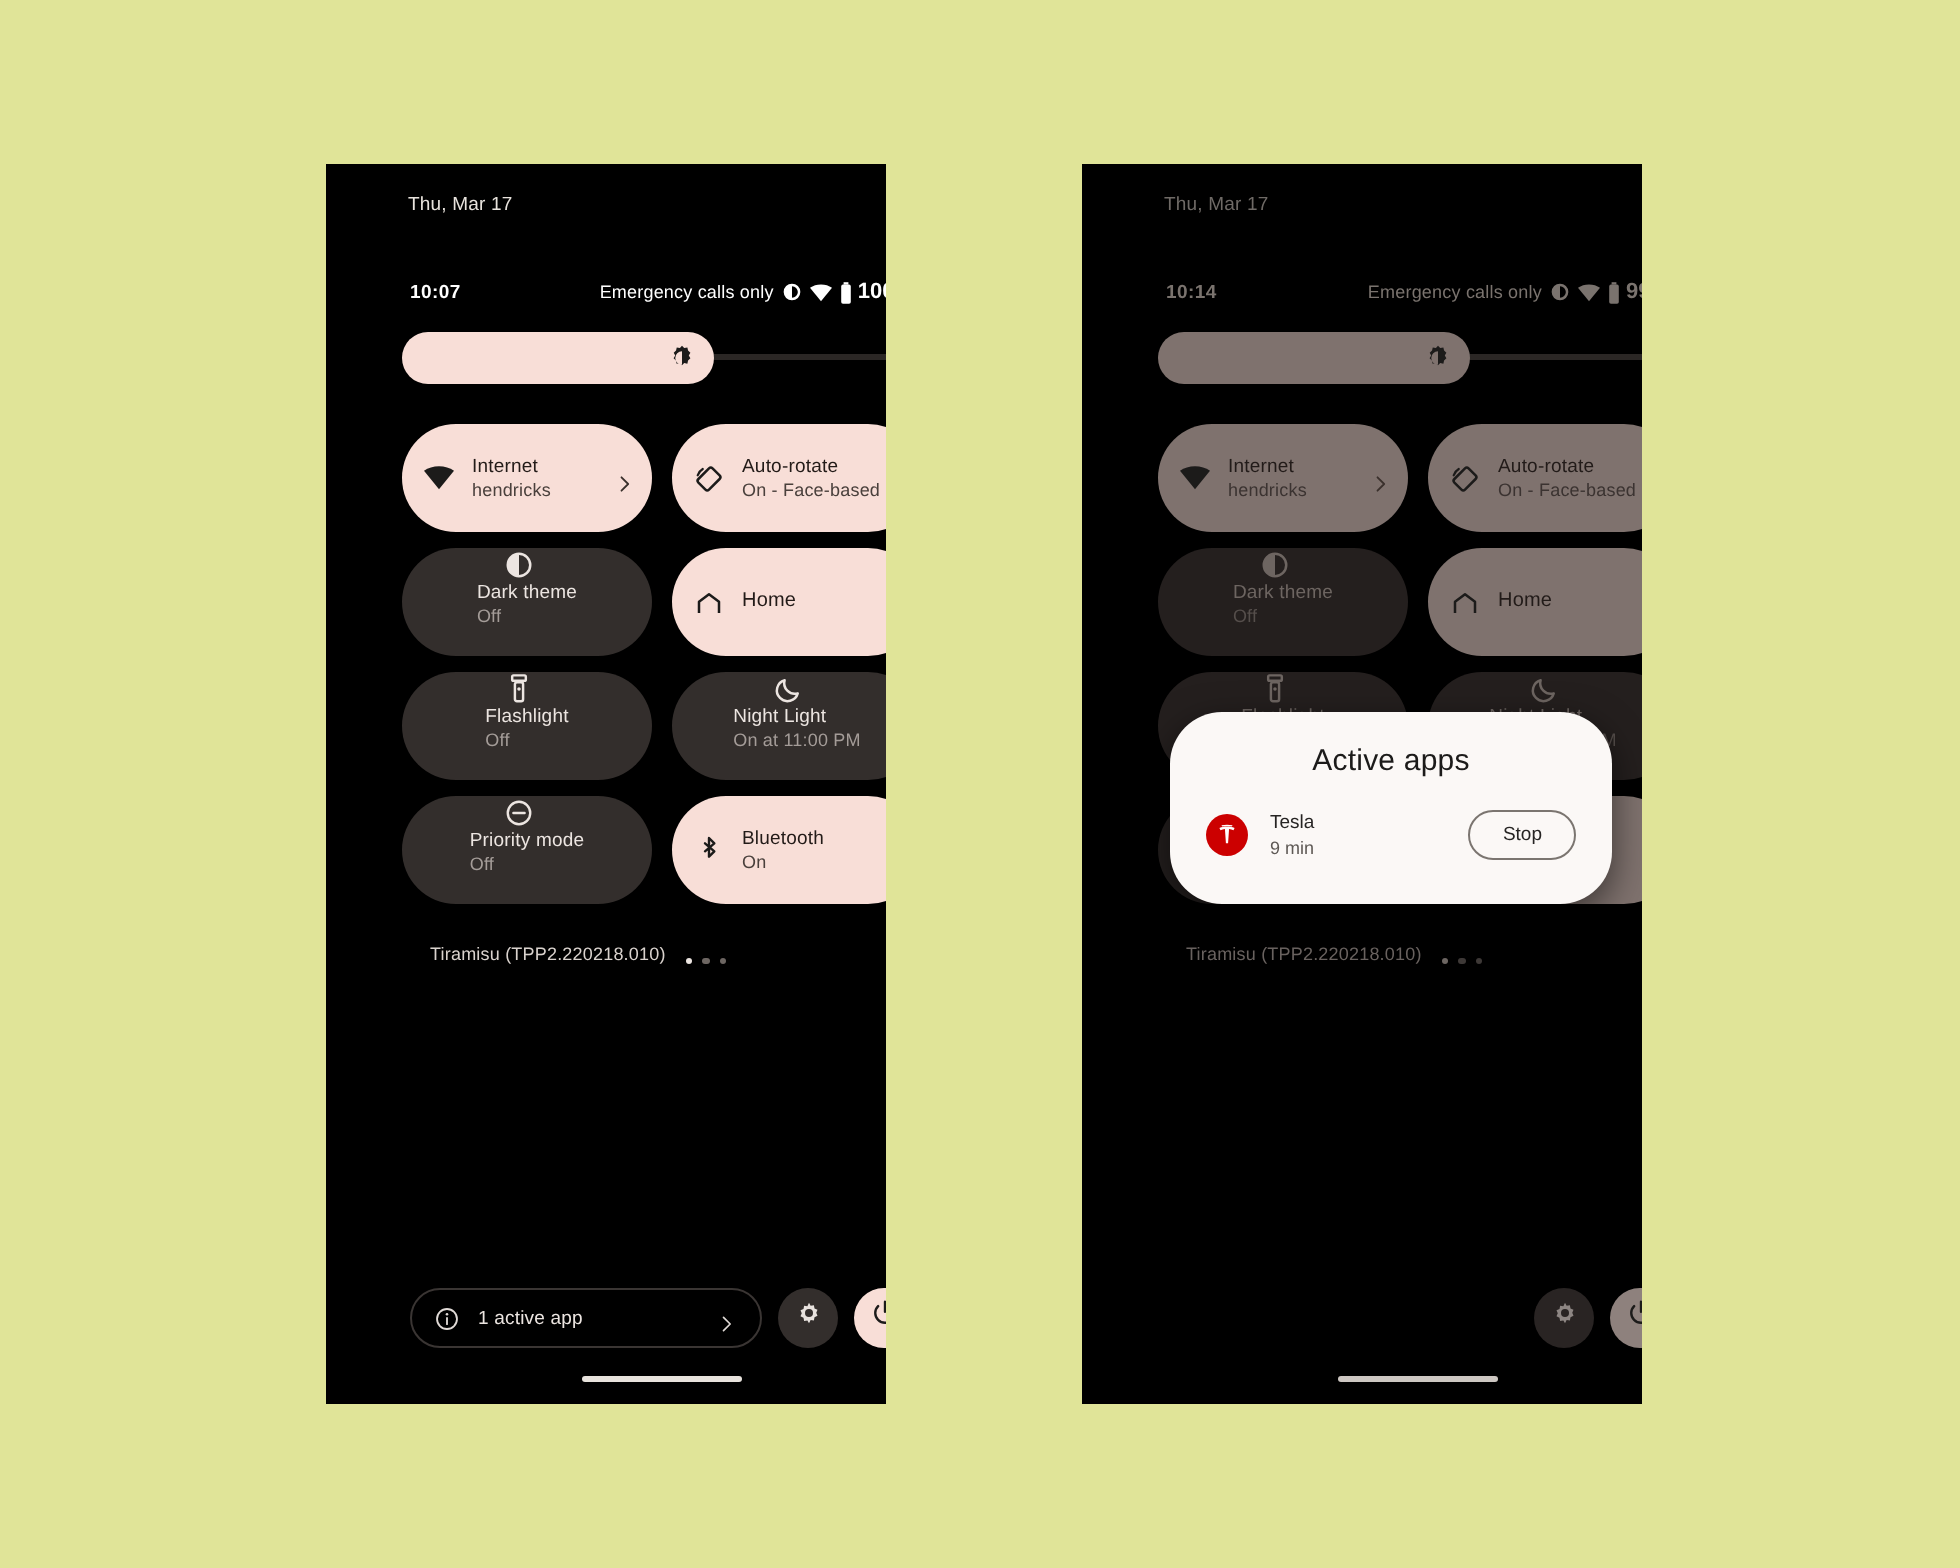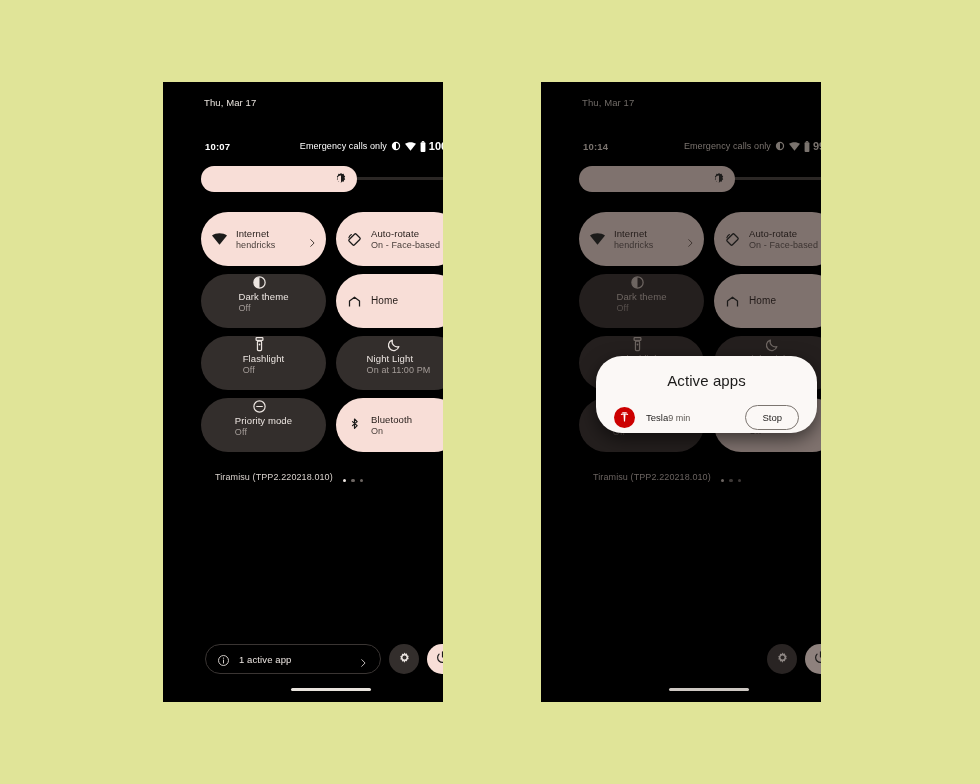--- a/index.html
+++ b/index.html
@@ -161,42 +161,42 @@
 
   .homeind {
     position: absolute; left: 50%; transform: translateX(-50%);
     bottom: 11px; width: 80px; height: 3px;
     border-radius: 2px; background: #e8e3dd;
   }
   .dim .homeind { background: #cdc7c2; }
 
   
   .dialog {
-    position: absolute; left: 27px; top: 274px;
+    position: absolute; left: 16px; top: 274px;
     width: 221px;
     background: #fbf8f6;
     border-radius: 26px;
-    padding: 16px 0 3px 0;
+    padding: 16px 0 22px 0;
     box-shadow: 0 6px 18px rgba(0,0,0,.55);
   }
   .dlg-title {
     text-align: center; font-size: 15px; color: #1c1b1a;
     letter-spacing: .1px; margin-bottom: 16px;
   }
   .dlg-row {
     display: flex; align-items: center;
     padding: 0 18px 0 18px;
   }
   .app-avatar {
     width: 21px; height: 21px; border-radius: 50%;
     background: #cc0000;
     display: flex; align-items: center; justify-content: center;
     flex: 0 0 21px; margin-right: 11px;
   }
-  .app-meta { display: flex; flex-direction: row; }
+  .app-meta { display: flex; flex-direction: column; }
   .app-name { font-size: 9.5px; color: #262423; line-height: 12px; }
   .app-time { font-size: 9px; color: #5e5955; line-height: 12px; }
   .stop-btn {
     margin-left: auto;
     border: 1px solid #7b7570; border-radius: 16px;
     padding: 6px 16px;
     font-size: 9.5px; color: #262423;
     background: transparent;
     font-family: "Liberation Sans", sans-serif;
   }

